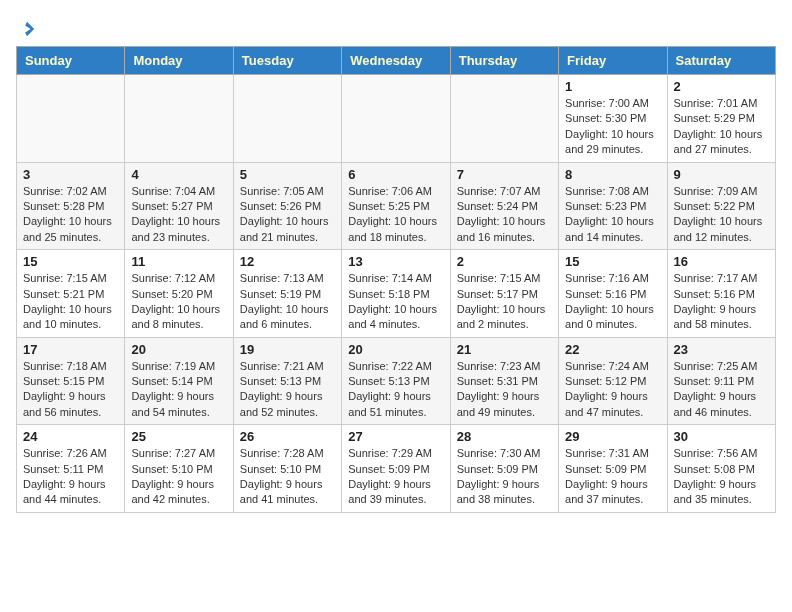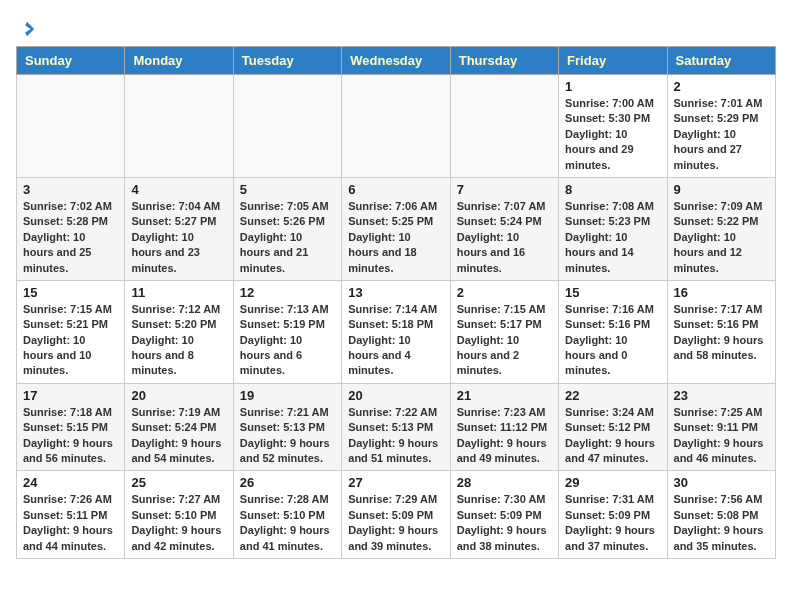--- a/index.html
+++ b/index.html
@@ -76,21 +76,20 @@
       font-size: 13px;
       font-weight: bold;
       color: #222;
       display: block;
       margin-bottom: 2px;
     }
     .day-info {
       color: #333;
       font-size: 11px;
       line-height: 1.4;
-      font-weight: bold;
     }
     tr:nth-child(even) td {
       background: #f5f5f5;
     }
     tr:nth-child(even) td.empty {
       background: #f0f0f0;
     }
   </style>
 </head>
 <body>
@@ -237,44 +236,44 @@
       <tr>
         <td>
           <span class="day-number">17</span>
           <div class="day-info">Sunrise: 7:18 AM
 Sunset: 5:15 PM
 Daylight: 9 hours and 56 minutes.</div>
         </td>
         <td>
           <span class="day-number">20</span>
           <div class="day-info">Sunrise: 7:19 AM
-Sunset: 5:24 PM
+Sunset: 5:14 PM
 Daylight: 9 hours and 54 minutes.</div>
         </td>
         <td>
           <span class="day-number">19</span>
           <div class="day-info">Sunrise: 7:21 AM
 Sunset: 5:13 PM
 Daylight: 9 hours and 52 minutes.</div>
         </td>
         <td>
           <span class="day-number">20</span>
           <div class="day-info">Sunrise: 7:22 AM
 Sunset: 5:13 PM
 Daylight: 9 hours and 51 minutes.</div>
         </td>
         <td>
           <span class="day-number">21</span>
           <div class="day-info">Sunrise: 7:23 AM
-Sunset: 11:12 PM
+Sunset: 5:31 PM
 Daylight: 9 hours and 49 minutes.</div>
         </td>
         <td>
           <span class="day-number">22</span>
-          <div class="day-info">Sunrise: 3:24 AM
+          <div class="day-info">Sunrise: 7:24 AM
 Sunset: 5:12 PM
 Daylight: 9 hours and 47 minutes.</div>
         </td>
         <td>
           <span class="day-number">23</span>
           <div class="day-info">Sunrise: 7:25 AM
 Sunset: 9:11 PM
 Daylight: 9 hours and 46 minutes.</div>
         </td>
       </tr>

